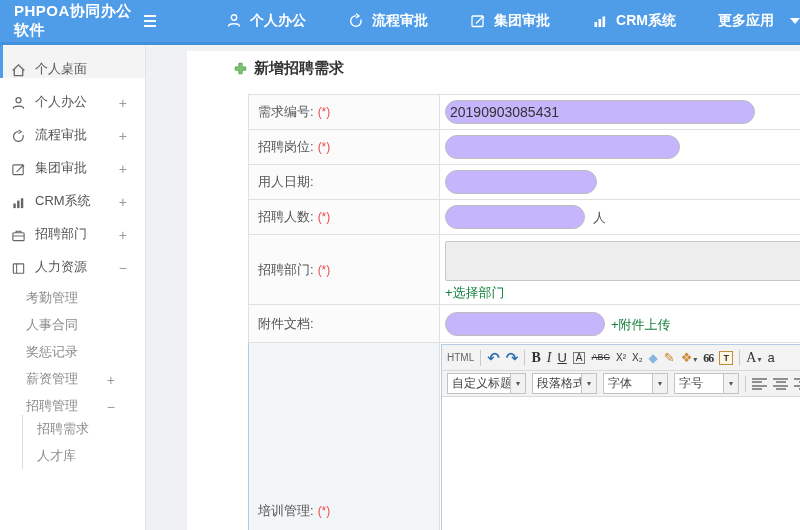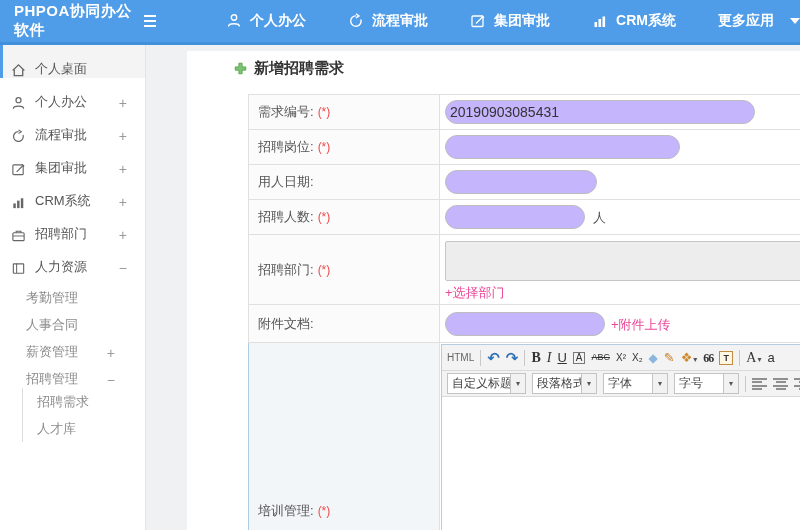--- a/index.html
+++ b/index.html
@@ -50,21 +50,21 @@
   td.val { padding-left:5px; background:#fff; font-size:13px; color:#555; }
   tr.r35 { height:35px; } tr.r62 { height:62px; } tr.r38 { height:38px; }
   input.txt { height:24px; border:1px solid #bdbdbd; border-radius:12px; font-size:14px; color:#333;
               padding:0 4px; background:#c4b5fd; font-family:"Liberation Sans",sans-serif; }
   .w310{width:310px;} .w235{width:235px;} .w152{width:152px;} .w140{width:140px;} .w160{width:160px;}
   .suffix { margin-left:8px; color:#555; font-size:13px; }
   .dept-box { width:368px; height:40px; background:#ededed; border:1px solid #c6c6c6; border-radius:2px;
               position:relative; }
   .grip { position:absolute; right:1px; bottom:1px; width:9px; height:9px;
           background:repeating-linear-gradient(135deg,transparent 0 2px,#9a9a9a 2px 3px); }
-  a.blue { color:#ec4899; font-size:13px; text-decoration:none; cursor:pointer; }
+  a.blue { color:#15803d; font-size:13px; text-decoration:none; cursor:pointer; }
   .dept-cell { padding:6px 0 2px 5px; }
   .dept-cell a { display:inline-block; margin-top:3px; }
 
   
   td.editor-lbl { background:#f3f6f9; border-left:1px solid #aecbe4 !important; }
   td.editor-cell { padding:1px; vertical-align:top; }
   .editor { width:432px; border:1px solid #b5cde2; }
   .tbar { background:#f3f3f3; display:flex; align-items:center; gap:6px; padding:3px 5px;
           border-bottom:1px solid #d9d9d9; height:26px; white-space:nowrap; overflow:hidden; }
   .sep { width:1px; height:16px; background:#c9c9c9; flex:0 0 auto; }
@@ -217,20 +217,23 @@
   </div>
 
   <div class="subgap"></div>
   <div class="sub1">
       <span>考勤管理</span>
     </div>
   <div class="sub1">
       <span>人事合同</span>
     </div>
   <div class="sub1">
+      <span>奖惩记录</span>
+    </div>
+  <div class="sub1">
       <span>薪资管理</span>
       <span class="expand">+</span>
     </div>
   <div class="sub1">
       <span>招聘管理</span>
       <span class="expand">−</span>
     </div>
 
   <div class="sub2wrap">
     <div class="sub2">

